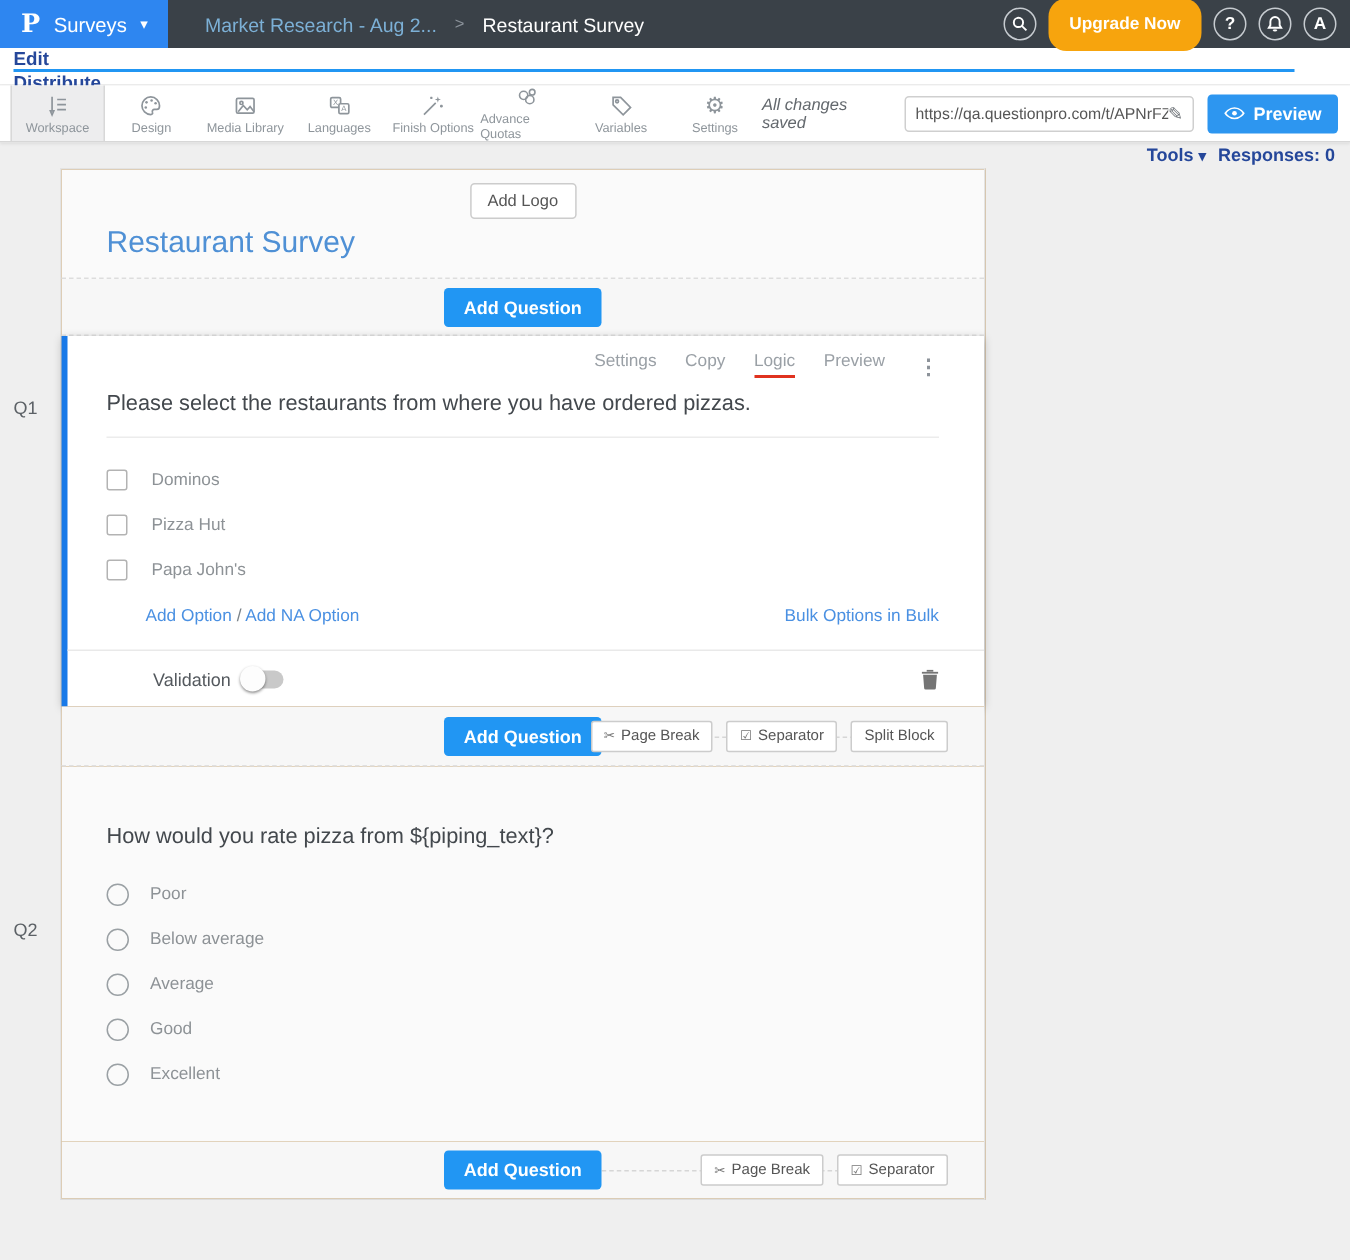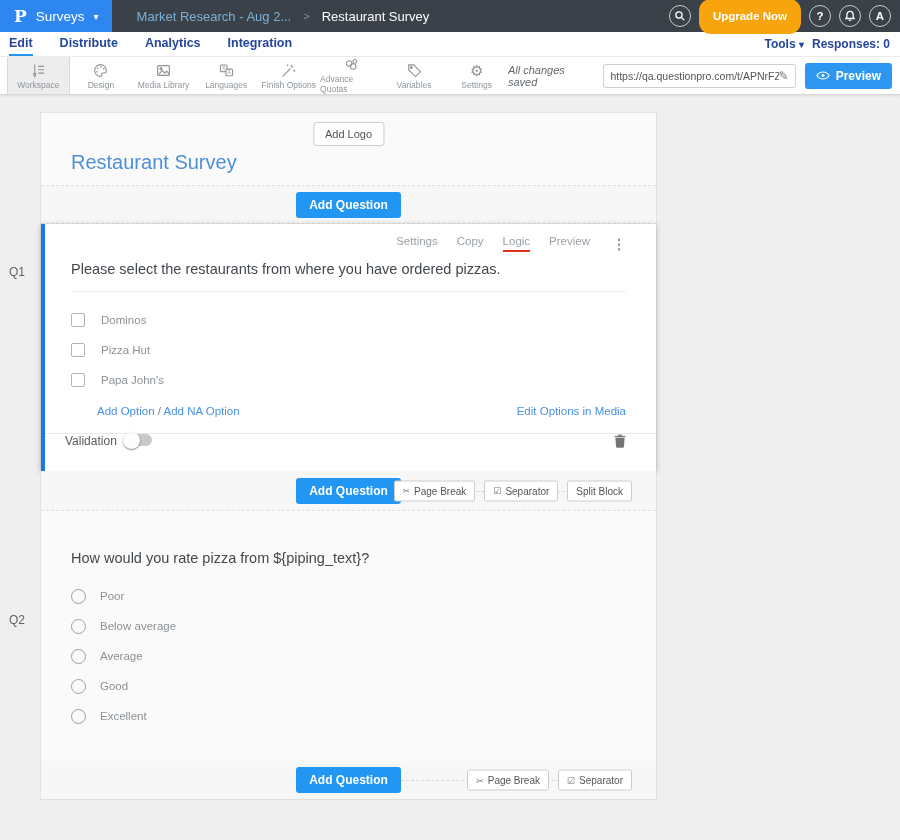--- a/index.html
+++ b/index.html
@@ -15,21 +15,21 @@
   .breadcrumb { display:flex; align-items:center; gap:12px; margin-left:25px; font-size:13px; }
   .bc-folder { color:#7cb0d6; cursor:pointer; }
   .bc-sep { color:#8a9199; font-size:11px; }
   .bc-current { color:#fefefe; }
   .topbar-right { margin-left:auto; display:flex; align-items:center; gap:8px; padding-right:9px; }
   .circle-btn { width:22px; height:22px; border:1.4px solid #c6cbd0; border-radius:50%; color:#fff; display:flex; align-items:center; justify-content:center; font-size:11.5px; font-weight:bold; cursor:pointer; }
   .circle-btn svg { width:12px; height:12px; stroke:#fff; fill:none; stroke-width:1.5; }
   .upgrade-btn { background:#f7a40d; border-radius:12px; height:35px; display:flex; align-items:center; padding:0 14px; color:#fff; font-weight:bold; font-size:11.5px; cursor:pointer; }
 
   
-  .tabbar { height:25px; background:#fff; display:flex; align-items:stretch; padding:0 10px 0 9px; border-bottom:1px solid #ececec; }
+  .tabbar { height:25px; background:#fff; display:flex; align-items:stretch; padding:0 10px 0 9px; border-bottom:1px solid #ececec;flex-direction:column; }
   .tab { display:flex; align-items:center; margin-right:27px; font-size:12.5px; font-weight:bold; color:#25479a; border-bottom:2px solid transparent; cursor:pointer; }
   .tab.active { border-bottom-color:#2196f3; }
   .tabbar-right { margin-left:auto; display:flex; align-items:center; gap:8px; font-size:12px; color:#25479a; }
   .tools-link { cursor:pointer; font-weight:bold; }
   .tools-link .caret { color:#25479a; }
   .responses { font-weight:bold; }
 
   
   .toolbar { height:38px; background:#fff; border-bottom:1px solid #d7d7d7; display:flex; align-items:stretch; padding-left:7px; box-shadow:0 1px 2px rgba(0,0,0,.08); position:relative; z-index:2; }
   .tool { width:64px; display:flex; flex-direction:column; align-items:center; justify-content:center; gap:1px; color:#8e959b; font-size:8.5px; cursor:pointer; }
@@ -72,21 +72,21 @@
   .kebab { color:#8d939a; font-size:14px; font-weight:bold; margin-left:3px; cursor:pointer; }
   .q-text { font-size:14.5px; color:#43484d; margin-top:9px; padding-bottom:14px; border-bottom:1px solid #ececec; cursor:text; }
   .opt-list { margin-top:13px; }
   .opt-row { display:flex; align-items:center; height:30px; gap:16px; }
   .checkbox { width:14px; height:14px; border:1px solid #b3b3b3; border-radius:2px; background:#fff; cursor:pointer; flex:0 0 auto; }
   .opt-label { font-size:11.5px; color:#8d9296; cursor:text; }
   .links-row { display:flex; justify-content:space-between; align-items:center; margin-top:6px; font-size:11.5px; height:20px; margin-bottom:12px; }
   .links-left { margin-left:26px; }
   .blue-link { color:#4a90e2; cursor:pointer; }
   .link-sep { color:#7a8288; }
-  .validation-row { border-top:1px solid #e9e9e9; margin:0 -30px 0 -26px; padding:0 30px 0 20px; height:38px; display:flex; }
+  .validation-row { border-top:1px solid #e9e9e9; margin:0 -30px 0 -26px; padding:0 30px 0 57px; height:38px; display:flex; align-items:center; }
   .validation-label { font-size:12px; color:#54595e; }
   .toggle { width:26px; height:12px; background:#c9c9c9; border-radius:6px; position:relative; margin-left:9px; cursor:pointer; }
   .toggle-knob { position:absolute; left:-3px; top:-2.5px; width:17px; height:17px; background:#fdfdfd; border-radius:50%; box-shadow:0 1px 2px rgba(0,0,0,.45); }
   .trash-btn { margin-left:auto; cursor:pointer; display:flex; }
   .trash-btn svg { width:12px; height:14px; }
 
   
   .q2-block { background:#fafafa; height:250px; padding:39px 30px 0 30px; }
   .q2-block .q-text2 { font-size:14.5px; color:#43484d; cursor:text; }
   .radio-list { margin-top:15px; }
@@ -252,21 +252,21 @@
           <span class="checkbox"></span>
           <span class="opt-label">Papa John's</span>
         </div>
       </div>
       <div class="links-row">
         <span class="links-left">
           <span class="blue-link">Add Option</span>
           <span class="link-sep">/</span>
           <span class="blue-link">Add NA Option</span>
         </span>
-        <span class="blue-link">Edit Options in Media</span>
+        <span class="blue-link">Bulk Options in Bulk</span>
       </div>
       <div class="validation-row">
         <span class="validation-label">Validation</span>
         <span class="toggle">
             <span class="toggle-knob"></span>
           </span>
         <span class="trash-btn">
           <svg viewBox="0 0 12 14">
               <path fill="#757575" d="M1.4 3.8h9.2l-.7 9a1 1 0 0 1-1 .9H3.1a1 1 0 0 1-1-.9z"></path>
               <rect x="0.6" y="1.9" width="10.8" height="1.2" fill="#757575"></rect>

